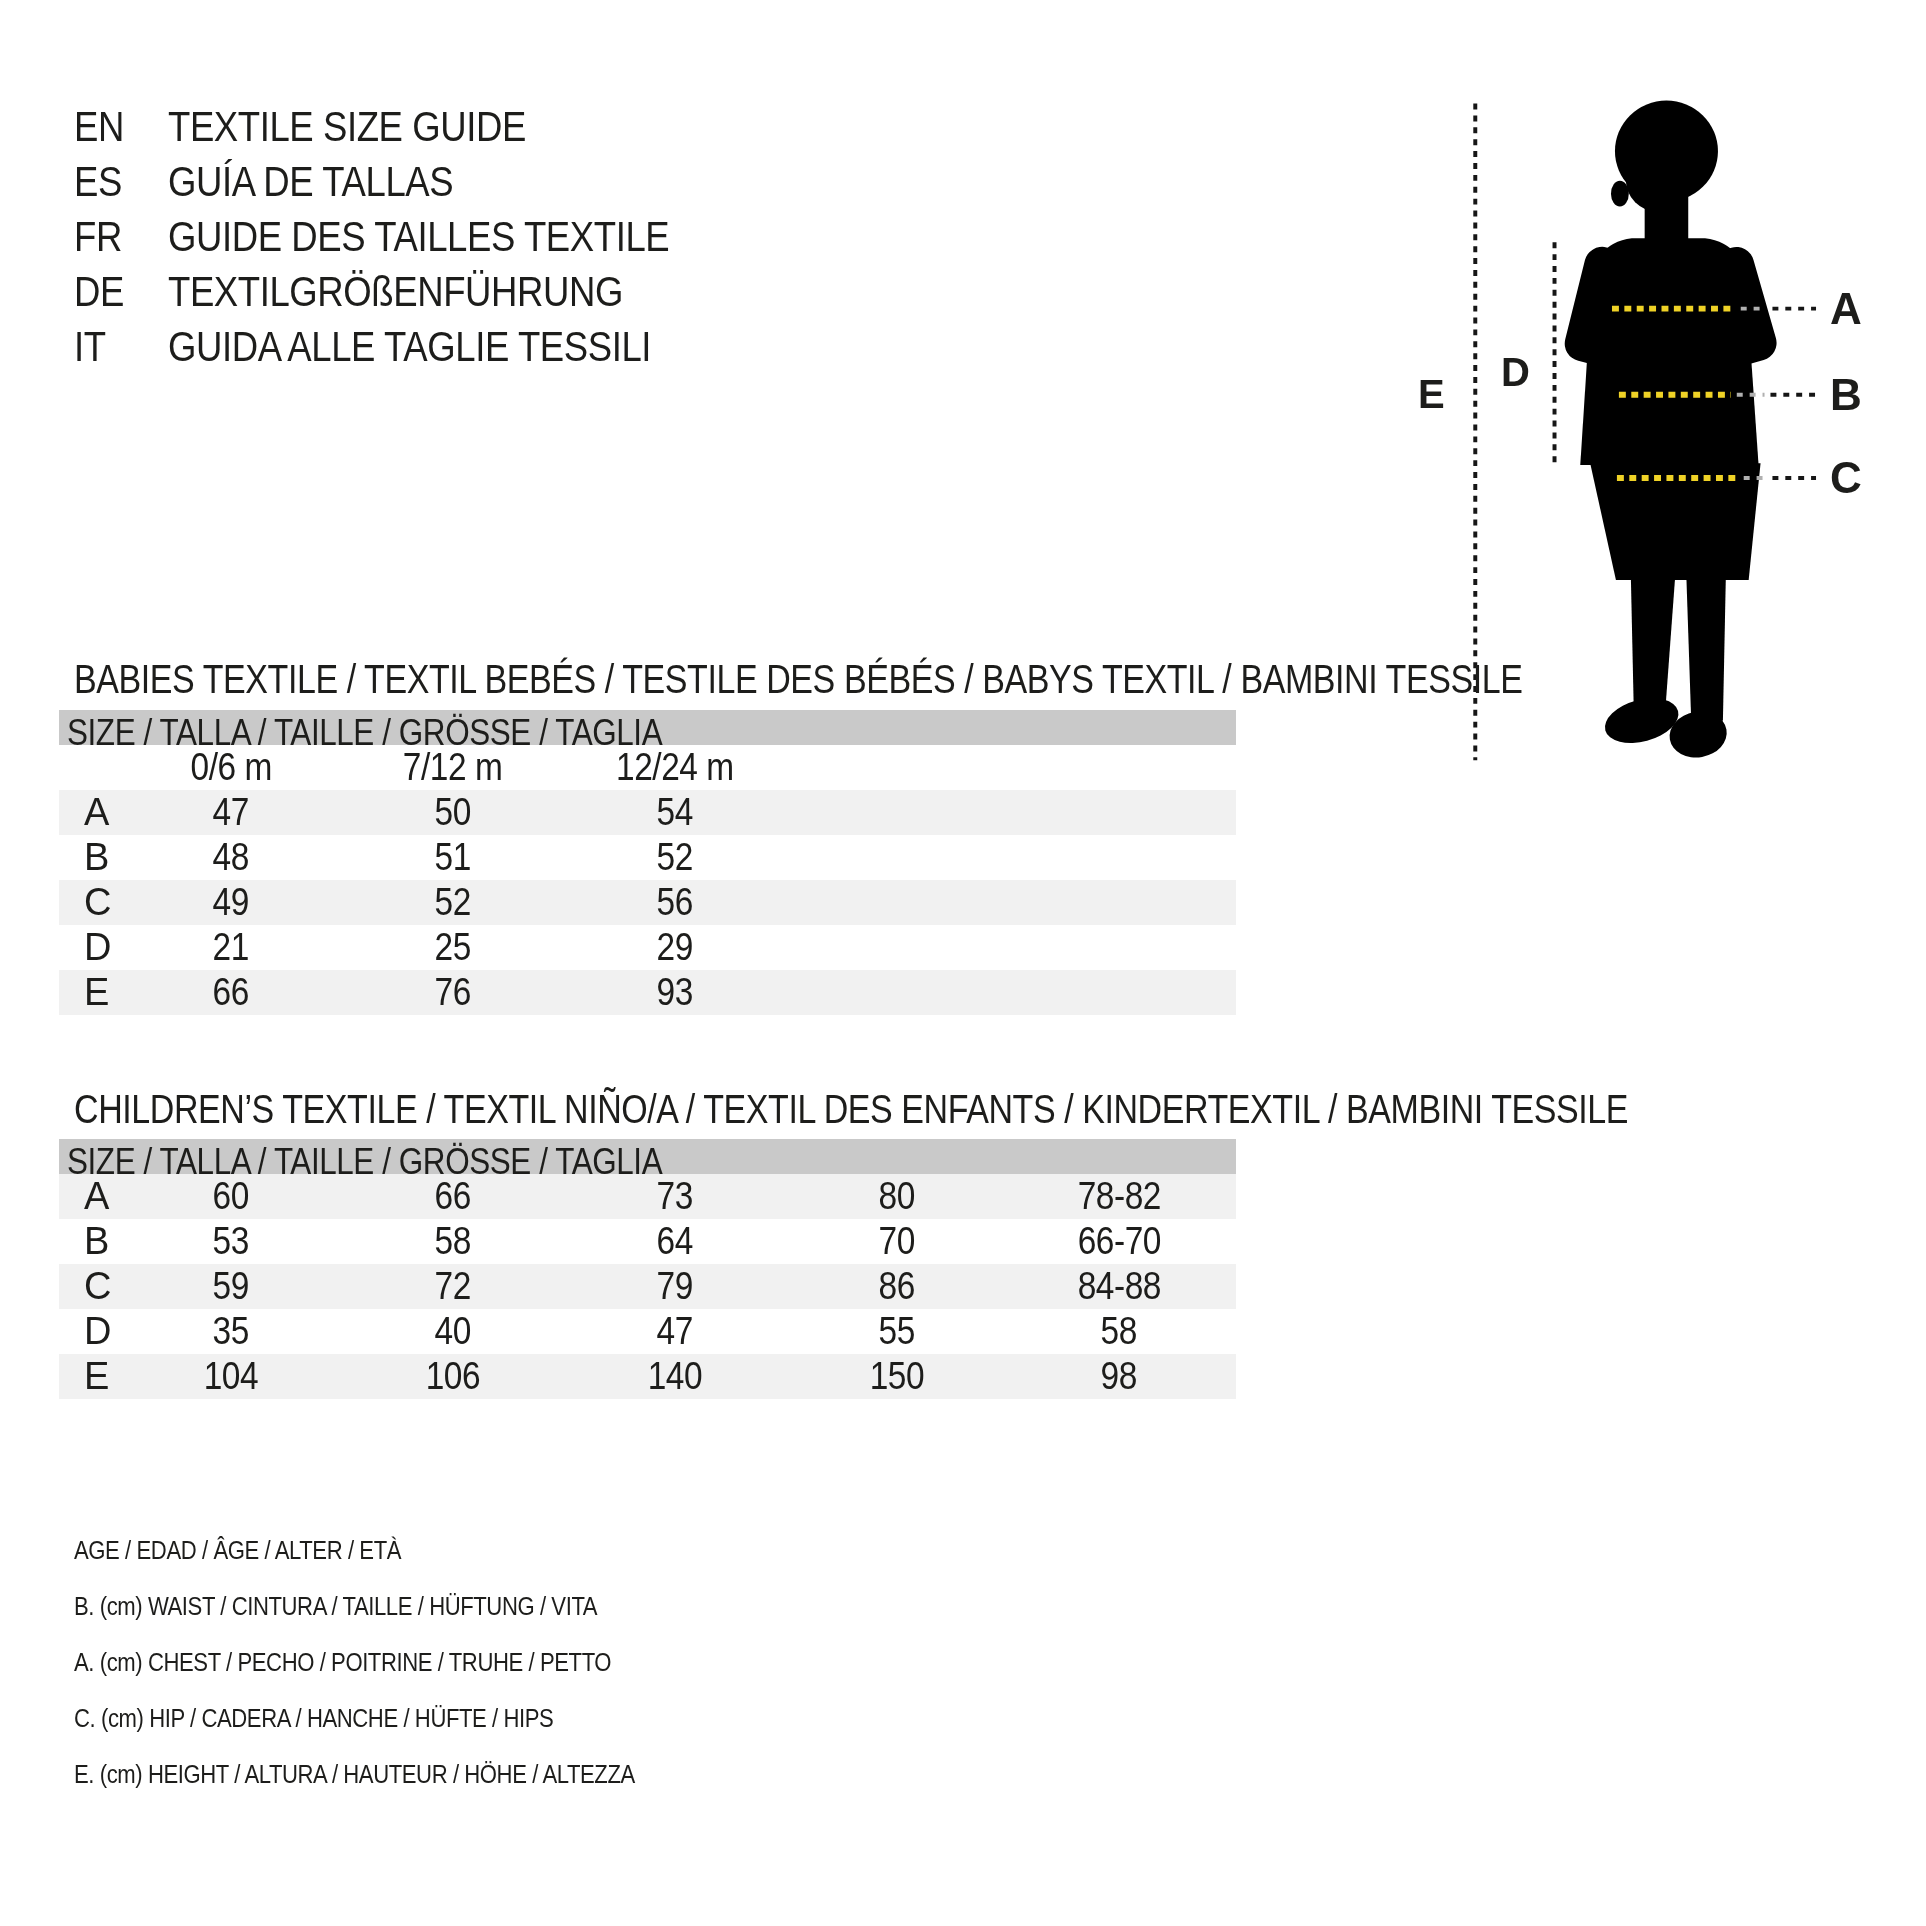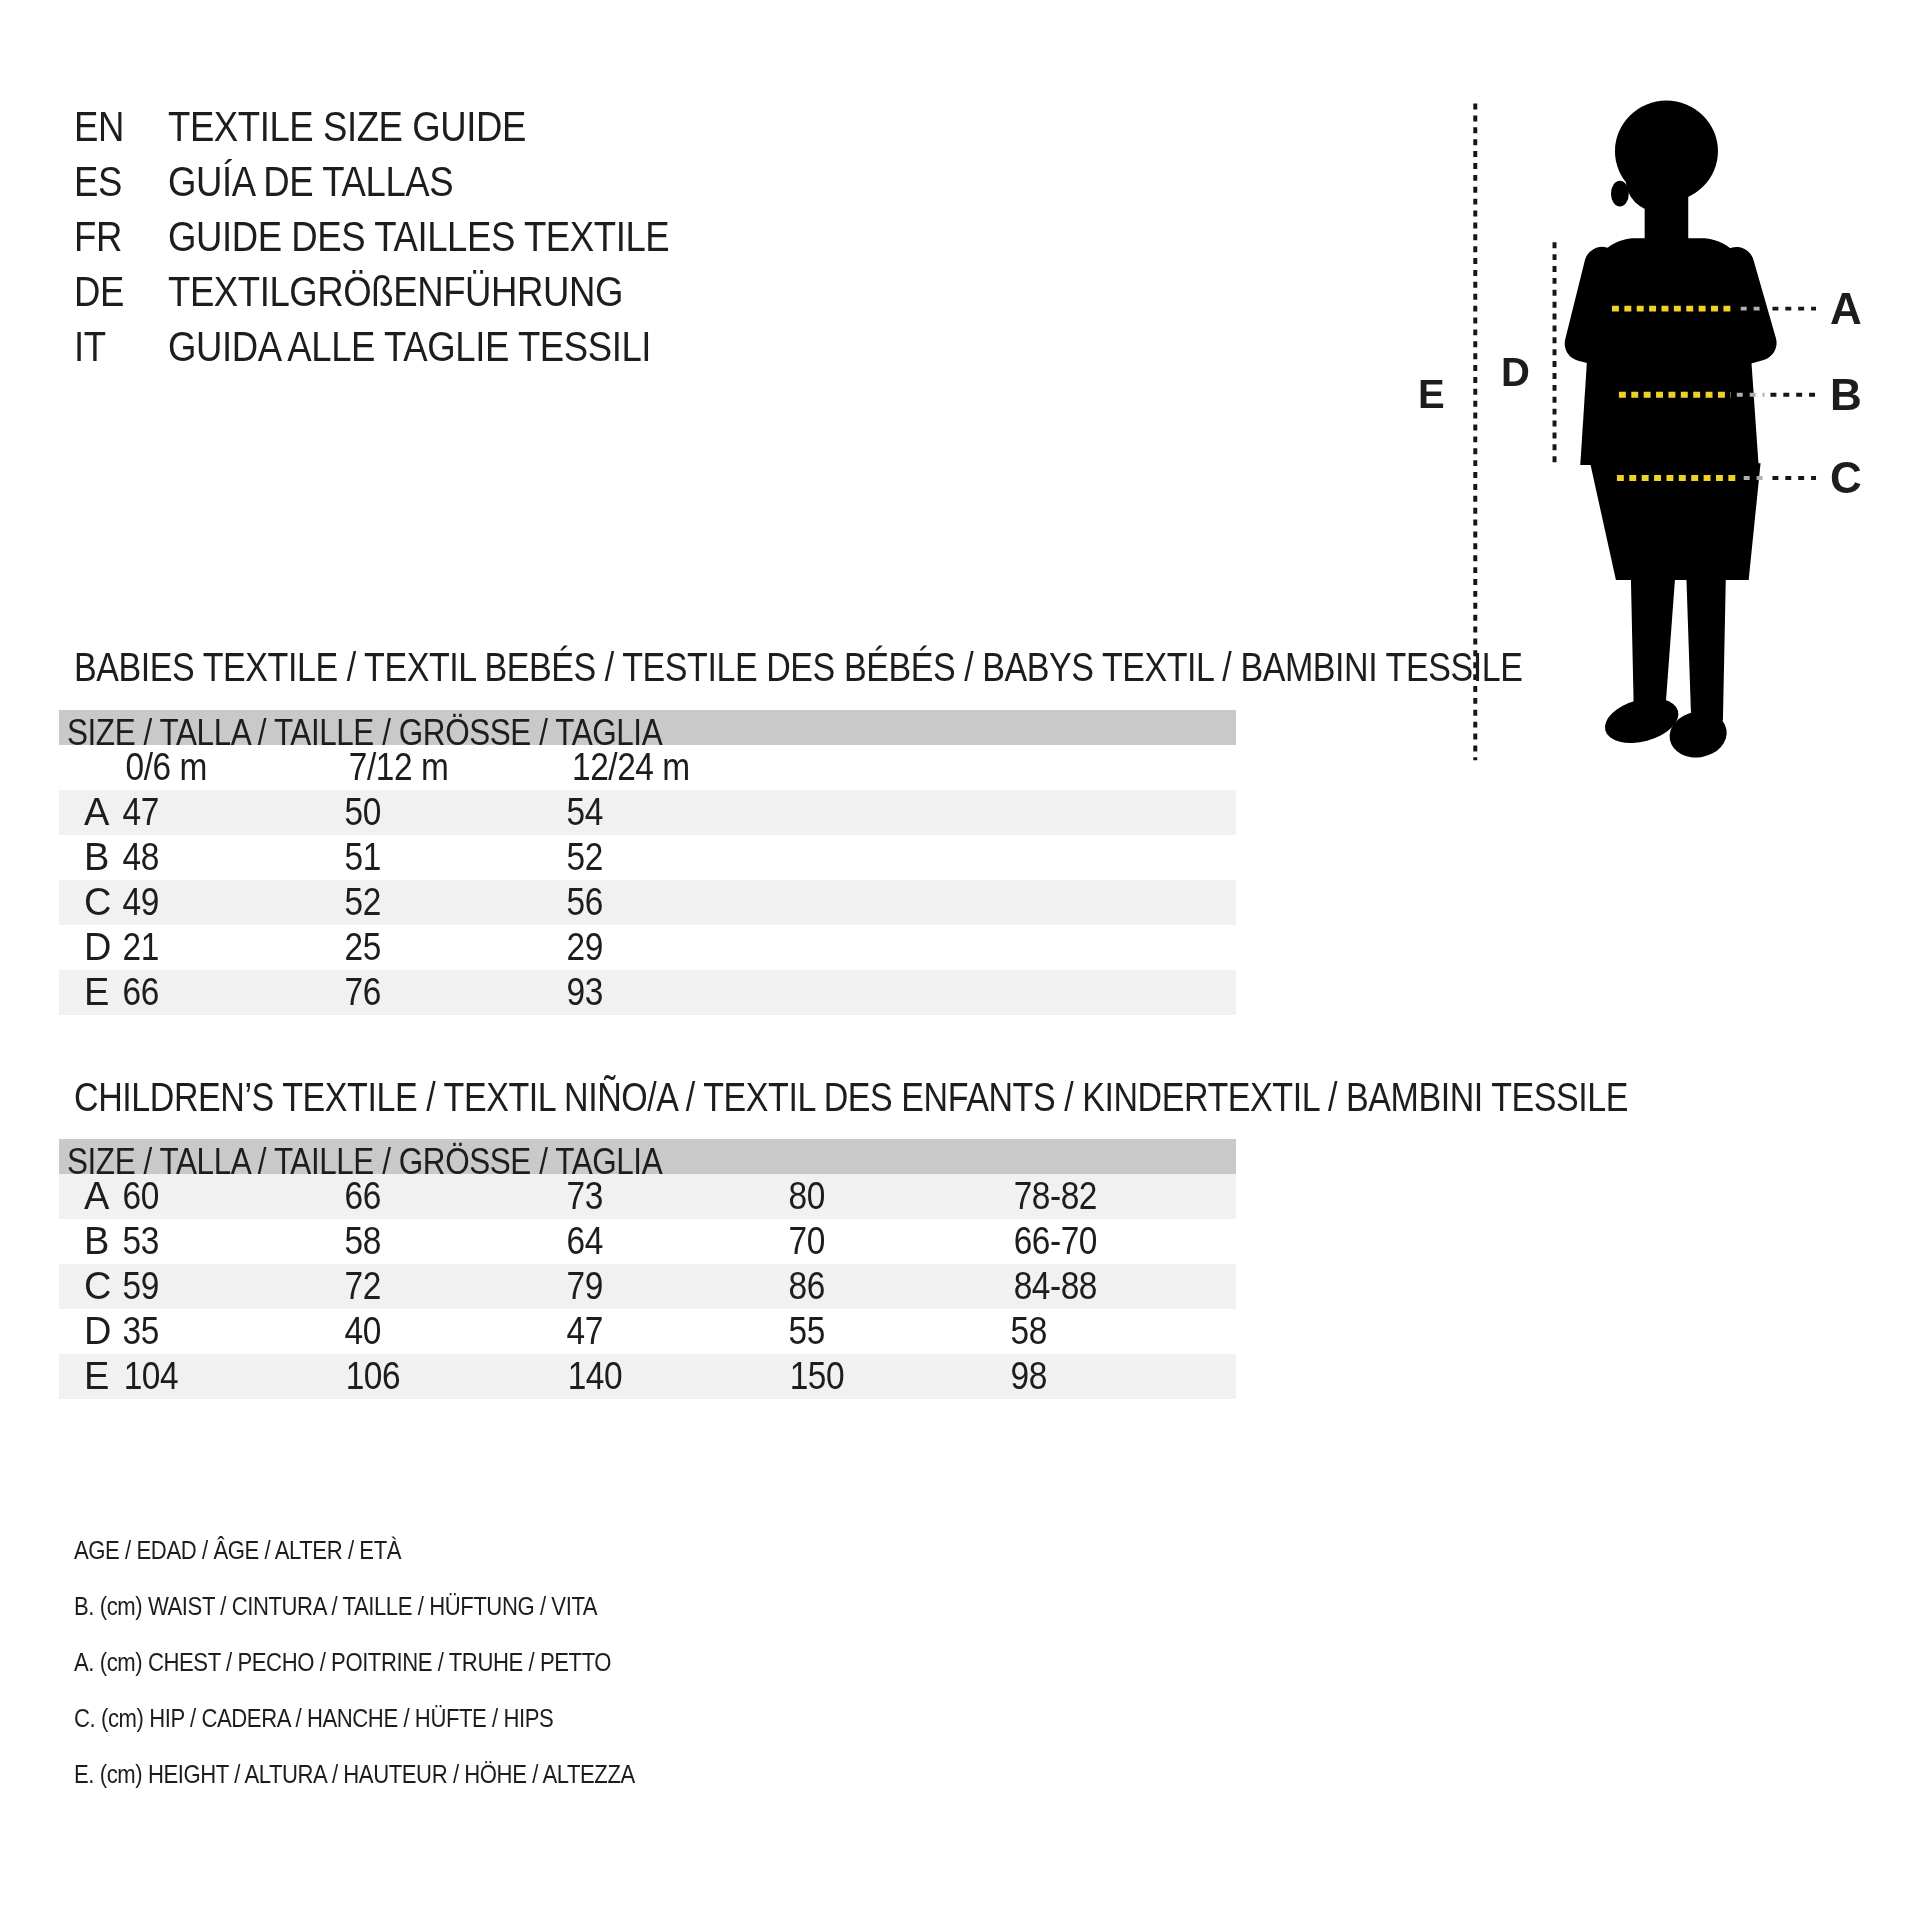--- a/index.html
+++ b/index.html
@@ -11,29 +11,29 @@
   .cx{display:inline-block;transform:scaleX(0.85);transform-origin:0 50%;white-space:nowrap;}
   .cxc{display:inline-block;transform:scaleX(0.88);transform-origin:50% 50%;white-space:nowrap;}
 
   
   .lang{left:74px;top:99px;font-size:43px;line-height:55px;}
   .lang-row{position:relative;height:55px;}
   .lang-code{position:absolute;left:0;top:0;}
   .lang-title{position:absolute;left:94px;top:0;}
 
   
-  .heading{font-size:40px;line-height:44px;}
+  .heading{font-size:40px;line-height:44px;margin-top:12px;}
 
   
   .sizetable{width:1177px;}
   .bar{height:35px;background:#c9c9c9;line-height:45px;font-size:37px;padding-left:8px;box-sizing:border-box;}
   .trow{display:flex;height:45px;line-height:45px;font-size:38px;}
   .trow.stripe{background:#f1f1f1;}
   .cl{width:36px;padding-left:25px;flex:0 0 auto;}
-  .cv{width:222px;flex:0 0 auto;}
+  .cv{width:222px;flex:0 0 auto;text-align:center;}
 
   
   .legend{left:74px;top:1522px;font-size:26px;line-height:56px;}
 
   
   .figure{left:1396px;top:59px;width:531px;height:733px;}
   .figure svg{position:absolute;left:0;top:0;}
   .flabel{position:absolute;font-weight:700;font-size:44px;line-height:44px;}
   .flabel.small{font-size:40px;line-height:40px;}
 </style>

